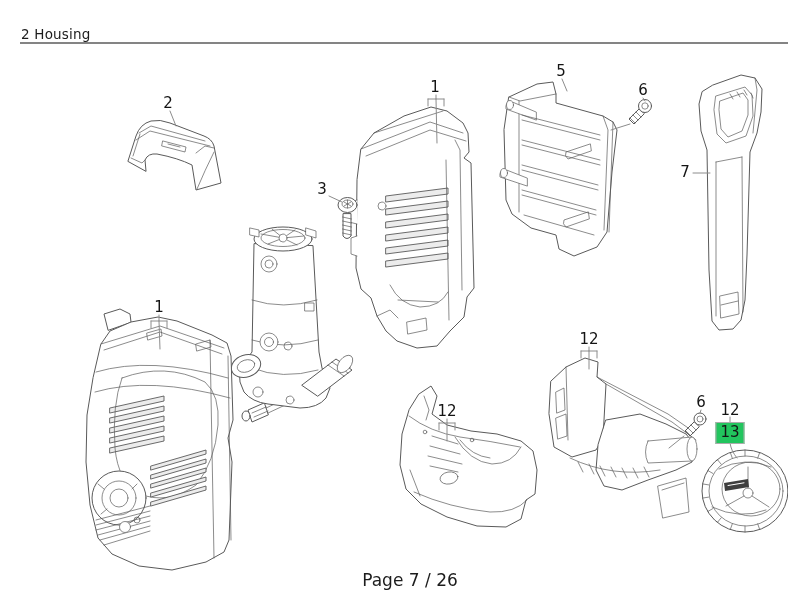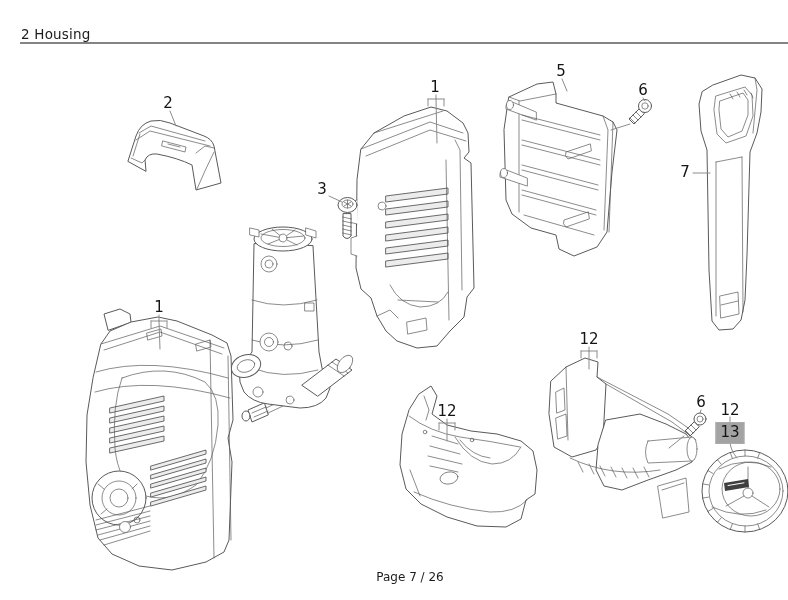--- a/index.html
+++ b/index.html
@@ -2,26 +2,26 @@
 <html><head>
 <meta charset="utf-8">
 <style>
   html,body { margin:0; padding:0; }
   body {
     width:788px; height:600px; background:#ffffff; position:relative; overflow:hidden;
     font-family:"DejaVu Sans","Liberation Sans",sans-serif;
   }
   .header-title { position:absolute; left:21px; top:26px; font-size:13.5px; color:#1c1c1c; letter-spacing:.2px; }
   .header-rule  { position:absolute; left:20px; top:42px; width:768px; height:2px; background:#848484; }
-  .footer       { position:absolute; left:334px; top:570px; width:152px; text-align:center; font-size:12px; color:#1c1c1c; }
+  .footer       { position:absolute; left:334px; top:570px; width:152px; text-align:center; font-size:17px; color:#1c1c1c; }
   .callout {
     position:absolute; transform:translate(-50%,-50%); font-size:15px; color:#141414;
     line-height:1; white-space:nowrap;
   }
-  .callout.boxed { border:1px solid #ababab; padding:2px 4px 3px; background:#a3a3a3; }
+  .callout.boxed { border:1px solid #ababab; padding:2px 4px 3px; background:#22c55e; }
   svg.art { position:absolute; left:0; top:0; }
   .art path, .art line, .art ellipse, .art circle, .art polyline {
     fill:none; stroke:#5a5a5a; stroke-width:1; stroke-linejoin:round; stroke-linecap:round;
   }
   .art .fw   { fill:#ffffff; }
   .art .slat { fill:#ececec; stroke-width:.9; }
   .art .thin { stroke-width:.7; }
   .art .leader { stroke:#8c8c8c; stroke-width:1; fill:none; }
   .art .darkfill { fill:#3f3f3f; stroke:none; }
   .art .wline { stroke:#ffffff; stroke-width:1; }

